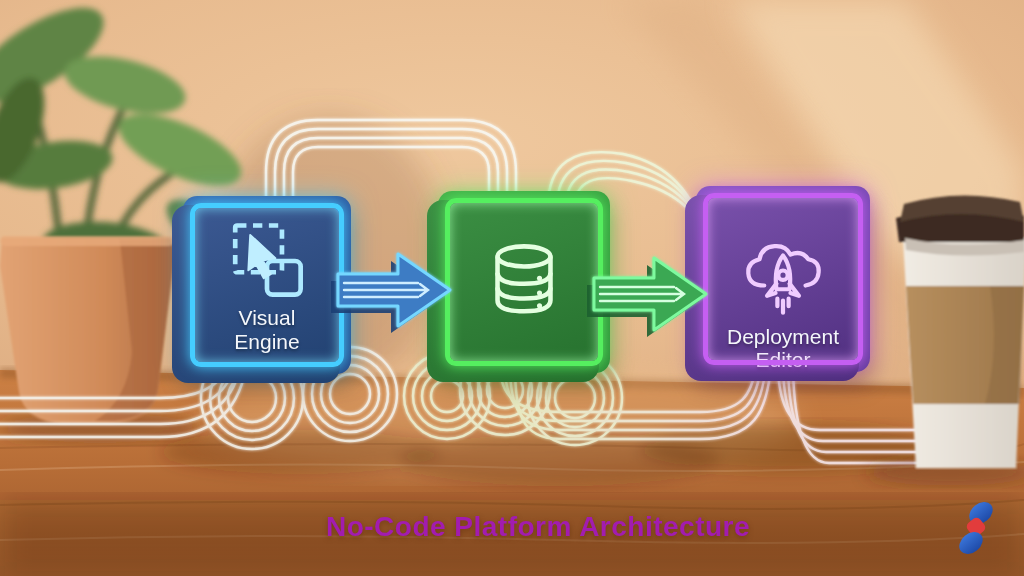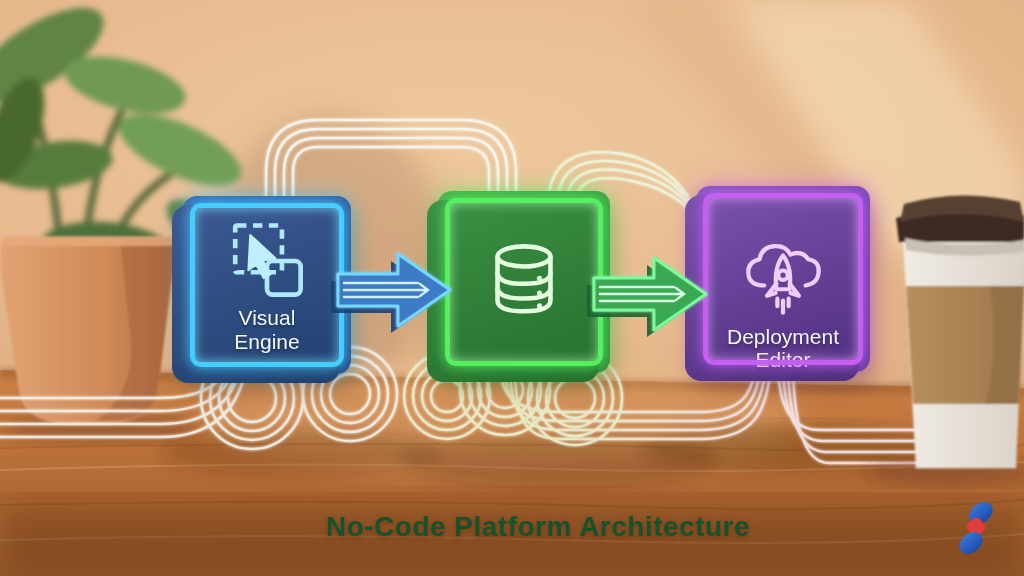--- a/index.html
+++ b/index.html
@@ -59,21 +59,21 @@
     border-color:#c55ff2;
     box-shadow:0 0 14px #c55ff2, inset 0 0 12px rgba(230,160,255,.8);
   }
 
   .arrow-svg{position:absolute;z-index:30;overflow:visible;}
 
   
   .title{
     position:absolute;left:0;right:0;top:511px;z-index:40;
     text-align:center;padding-left:28px;
-    font-size:28px;font-weight:bold;color:#14532d;
+    font-size:28px;font-weight:bold;color:#a21caf;
     text-shadow:0 2px 5px rgba(95,45,10,.55);
     letter-spacing:.5px;
     margin-left:24px;
   }
 </style>
 </head>
 <body>
 
 <div id="stage">
 

